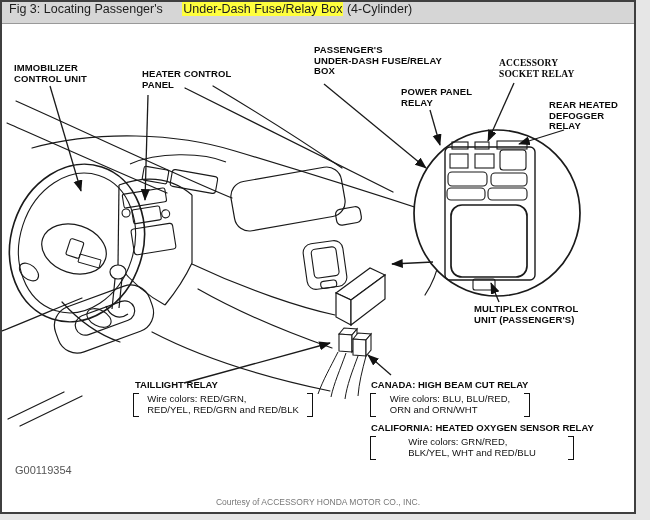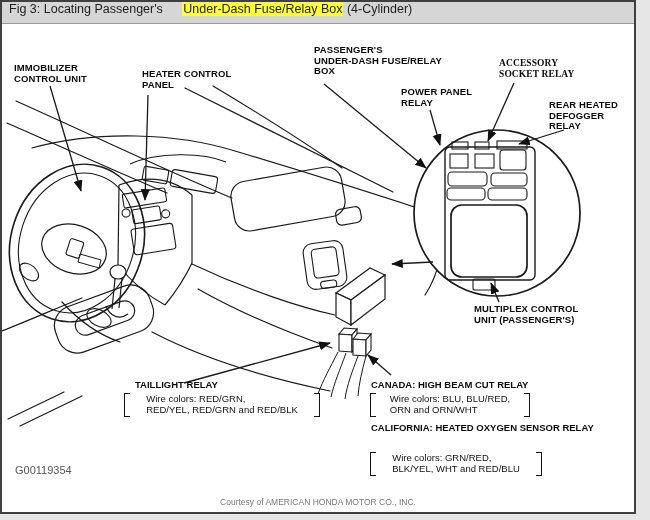--- a/index.html
+++ b/index.html
@@ -170,44 +170,44 @@
 RELAY</div>
     <div class="lbl" style="left:497px;top:56px;font-family:Liberation Serif, serif;">ACCESSORY
 SOCKET RELAY</div>
     <div class="lbl" style="left:547px;top:98px;">REAR HEATED
 DEFOGGER
 RELAY</div>
     <div class="lbl" style="left:472px;top:302px;">MULTIPLEX CONTROL
 UNIT (PASSENGER'S)</div>
 
     <div class="note-title" style="left:133px;top:377px;">TAILLIGHT RELAY</div>
-    <div class="wire-row" style="left:122px;top:391px;width:196px;">
+    <div class="wire-row" style="left:131px;top:391px;width:180px;">
       <div class="brk l"></div>
       <div class="wire-text">Wire colors: RED/GRN,
 RED/YEL, RED/GRN and RED/BLK</div>
       <div class="brk r"></div>
     </div>
 
     <div class="note-title" style="left:369px;top:377px;">CANADA: HIGH BEAM CUT RELAY</div>
     <div class="wire-row" style="left:368px;top:391px;width:160px;">
       <div class="brk l"></div>
       <div class="wire-text">Wire colors: BLU, BLU/RED,
 ORN and ORN/WHT</div>
       <div class="brk r"></div>
     </div>
 
     <div class="note-title" style="left:369px;top:420px;">CALIFORNIA: HEATED OXYGEN SENSOR RELAY</div>
-    <div class="wire-row" style="left:368px;top:434px;width:172px;margin-top:16px;">
+    <div class="wire-row" style="left:368px;top:434px;width:204px;">
       <div class="brk l"></div>
       <div class="wire-text">Wire colors: GRN/RED,
 BLK/YEL, WHT and RED/BLU</div>
       <div class="brk r"></div>
     </div>
 
     <div class="figure-id">G00119354</div>
-    <div class="courtesy">Courtesy of AMERICAN HONDA MOTOR CO., INC.</div>
+    <div class="courtesy">Courtesy of ACCESSORY HONDA MOTOR CO., INC.</div>
   </div>
 
   <div class="titlebar">
     <span>Fig 3: Locating Passenger's </span><span class="hl">Under-Dash Fuse/Relay Box</span><span> (4-Cylinder)</span>
   </div>
 
 </div>
 
 </body></html>

